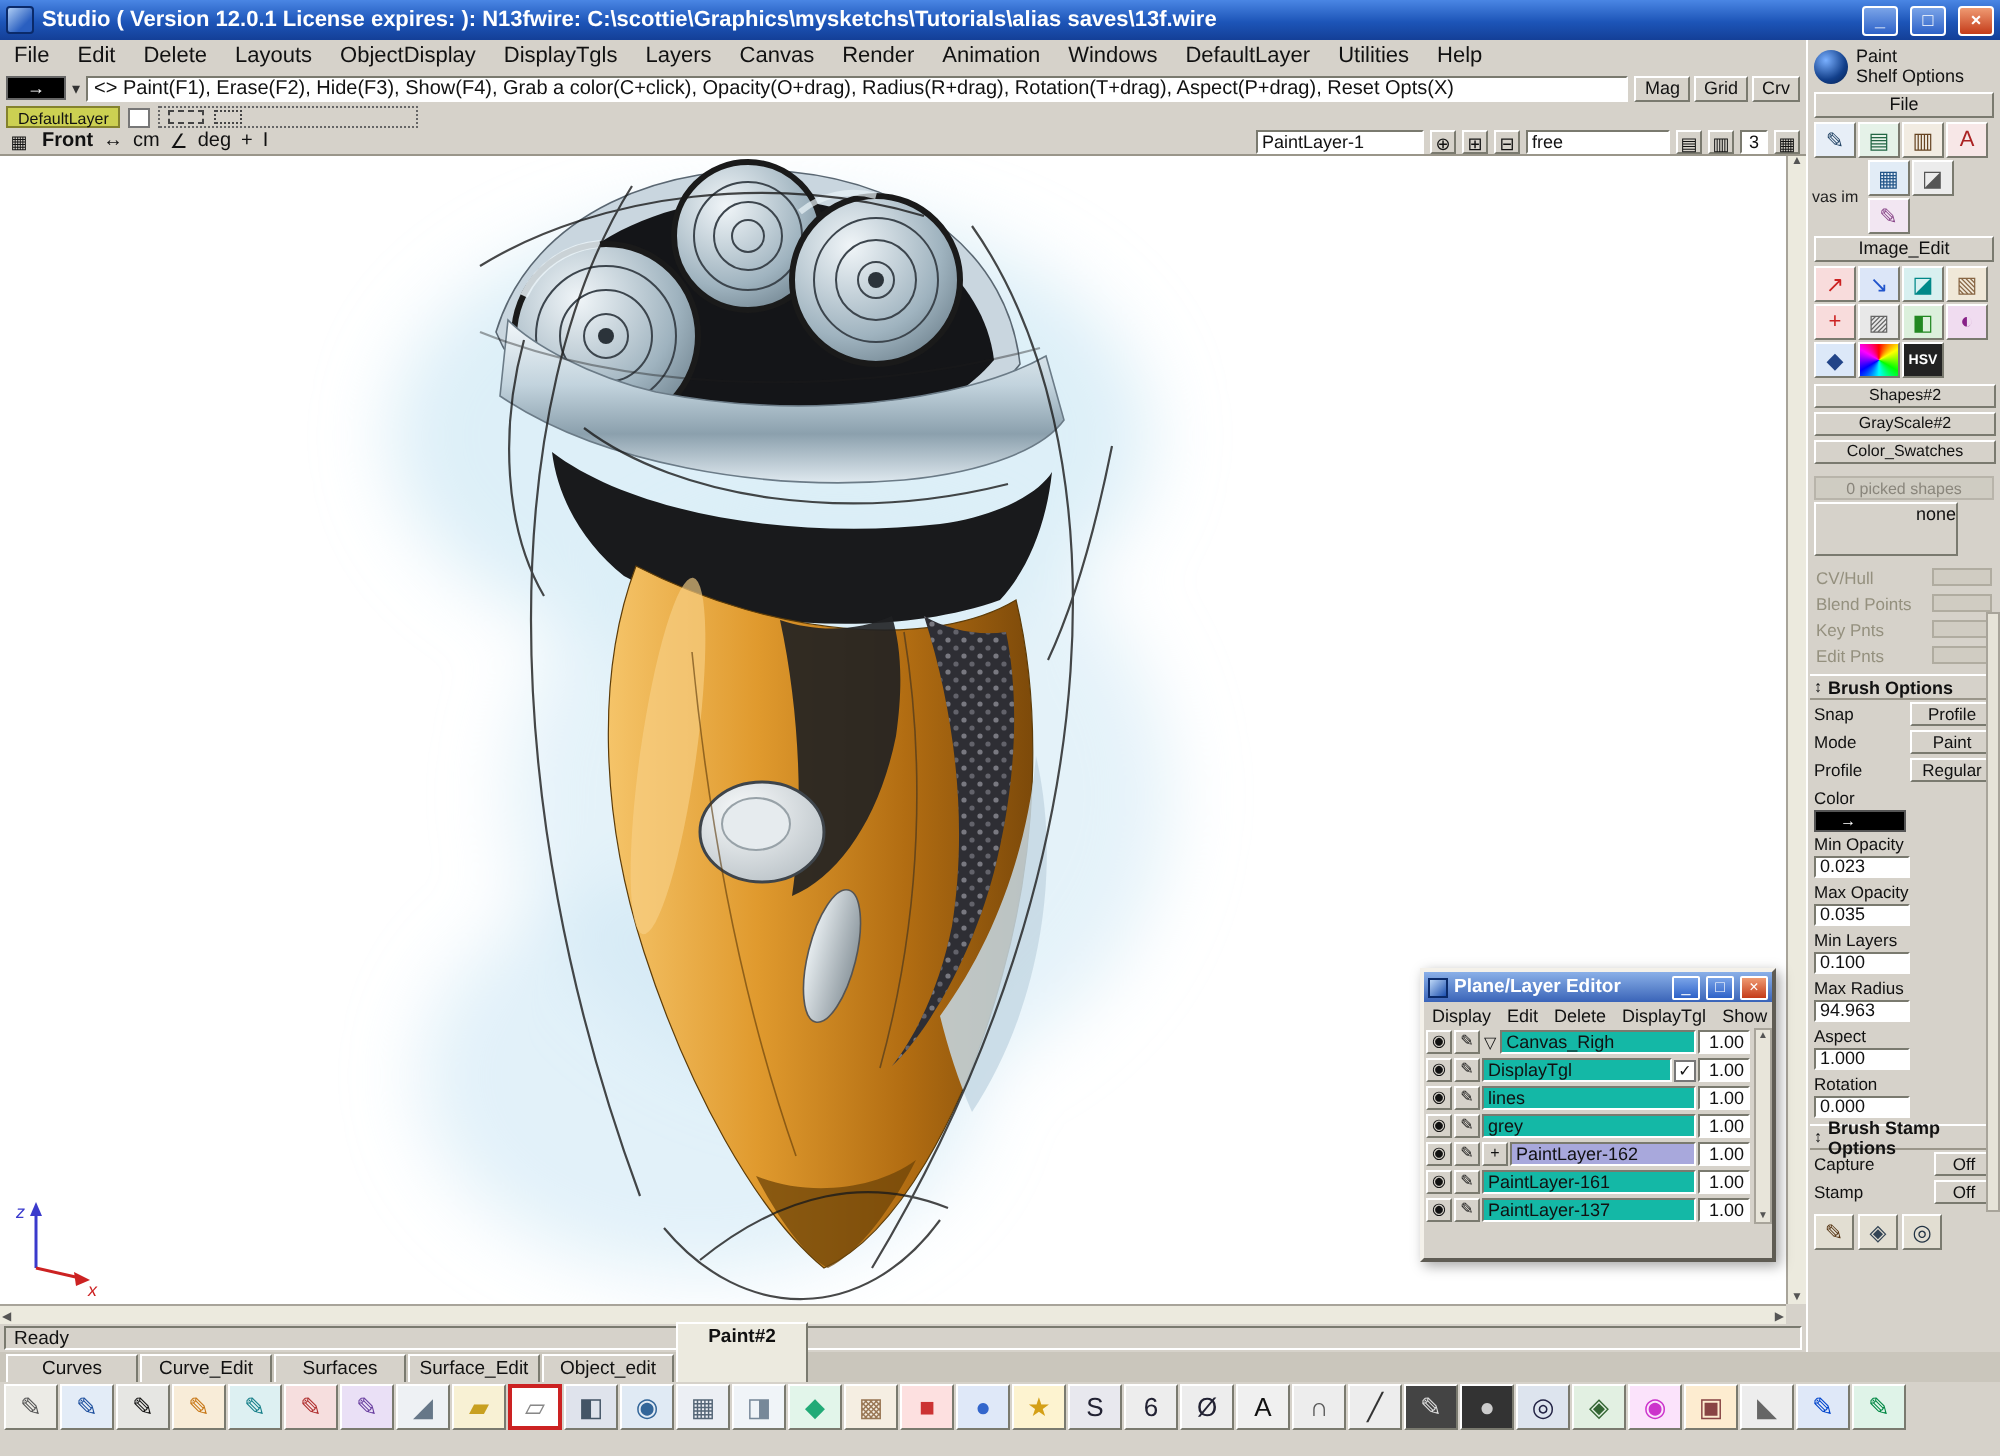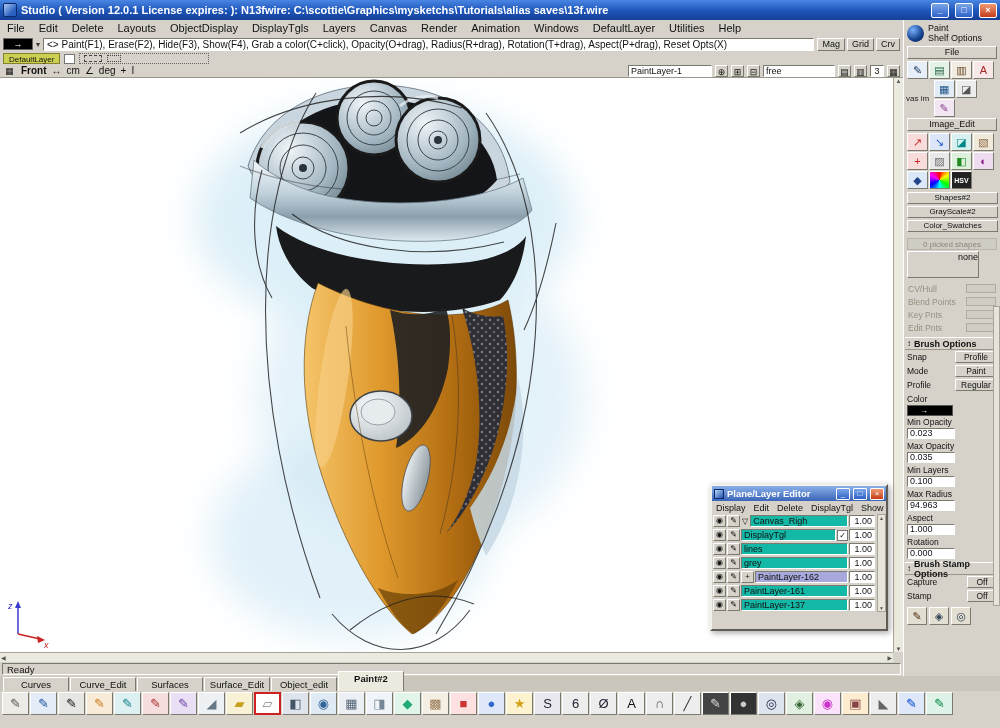--- a/index.html
+++ b/index.html
@@ -156,21 +156,21 @@
   
   .shelves { position:absolute; left:0; top:676px; width:1000px; height:52px; background:#d6d2ca; }
   .sh-title { height:12px; display:flex; align-items:center; gap:3px; padding:0 3px;
     background:linear-gradient(90deg,#cdd6e8,#d6d2ca 60%); border:1px solid #9a968a; }
   .sh-icon { width:9px; height:9px; background:linear-gradient(135deg,#6a96e0,#1c50b0);
     border:1px solid #123; }
   .sh-title-text { font-size:9px; }
   .sh-tabs { display:flex; height:15px; padding-left:3px; gap:1px; background:#cac6bc; align-items:flex-end; }
   .sh-tab { width:66px; text-align:center; font-size:9.5px; line-height:13px; height:14px;
     background:#d6d2ca; border:1px solid; border-color:#fff #7a7a6f #7a7a6f #fff; border-bottom:none; }
-  .sh-tab.active { background:#eceadf; font-weight:bold; height:20px; }
+  .sh-tab.active { background:#eceadf; font-weight:bold; height:30px; }
   .sh-tools { display:flex; height:25px; align-items:center; padding:0 2px; gap:1px; }
   .tool { width:27px; height:23px; border:1px solid; border-color:#fff #7a7a6f #7a7a6f #fff;
     display:flex; align-items:center; justify-content:center; font-size:13px; flex:0 0 auto; }
   .tool.selected { outline:2px solid #cc2222; outline-offset:-2px; }
 </style>
 </head>
 <body>
 
 <div class="titlebar">
   <span class="app-icon"></span>

